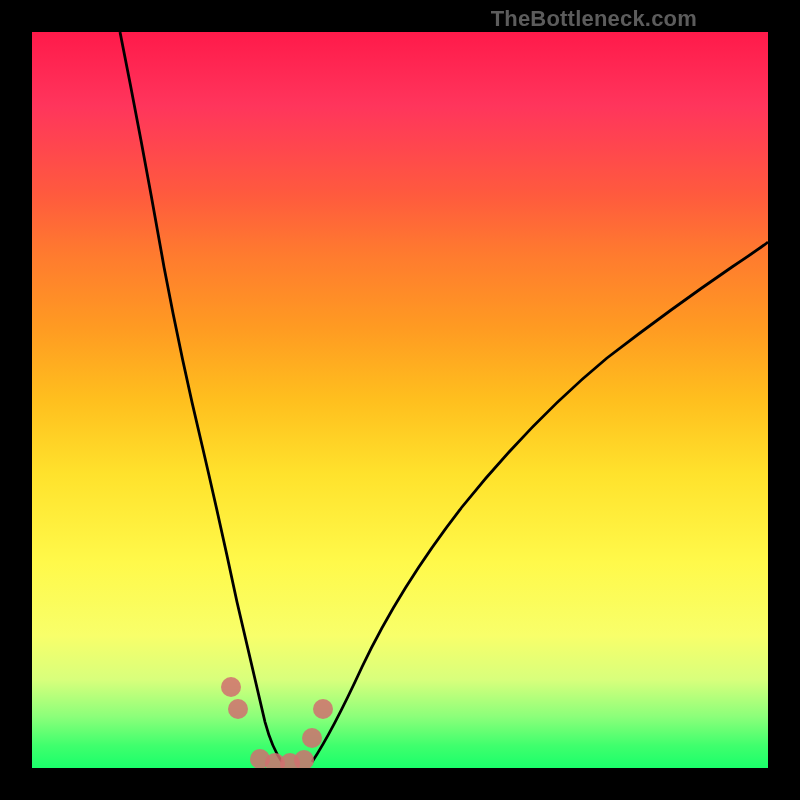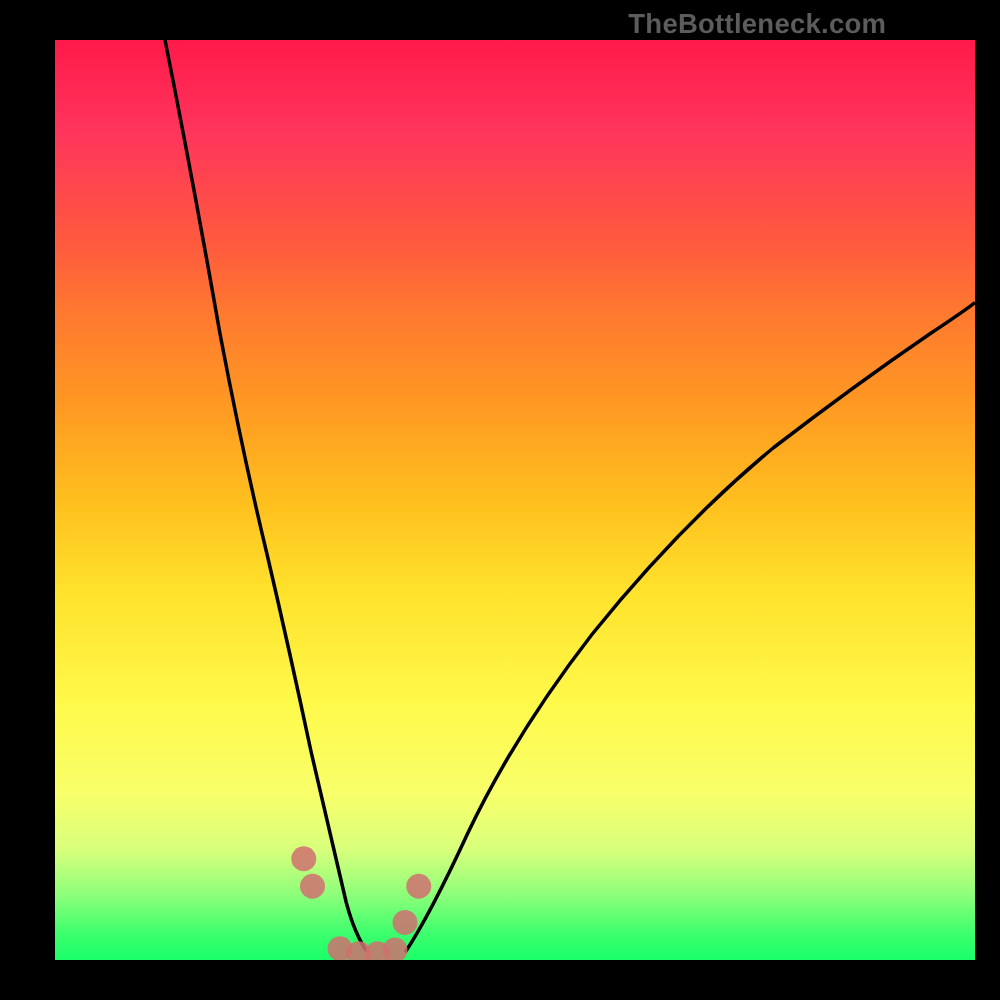--- a/index.html
+++ b/index.html
@@ -7,21 +7,21 @@
     padding: 0;
     width: 800px;
     height: 800px;
     background: #000;
     overflow: hidden;
     font-family: Arial, Helvetica, sans-serif;
   }
   .frame {
     position: absolute;
     top: 0;
-    left: 12px;
+    left: 0;
     width: 709px;
     height: 800px;
     background: #000;
   }
   .plot-area {
     position: absolute;
     top: 32px;
     left: 32px;
     width: 736px;
     height: 736px;

